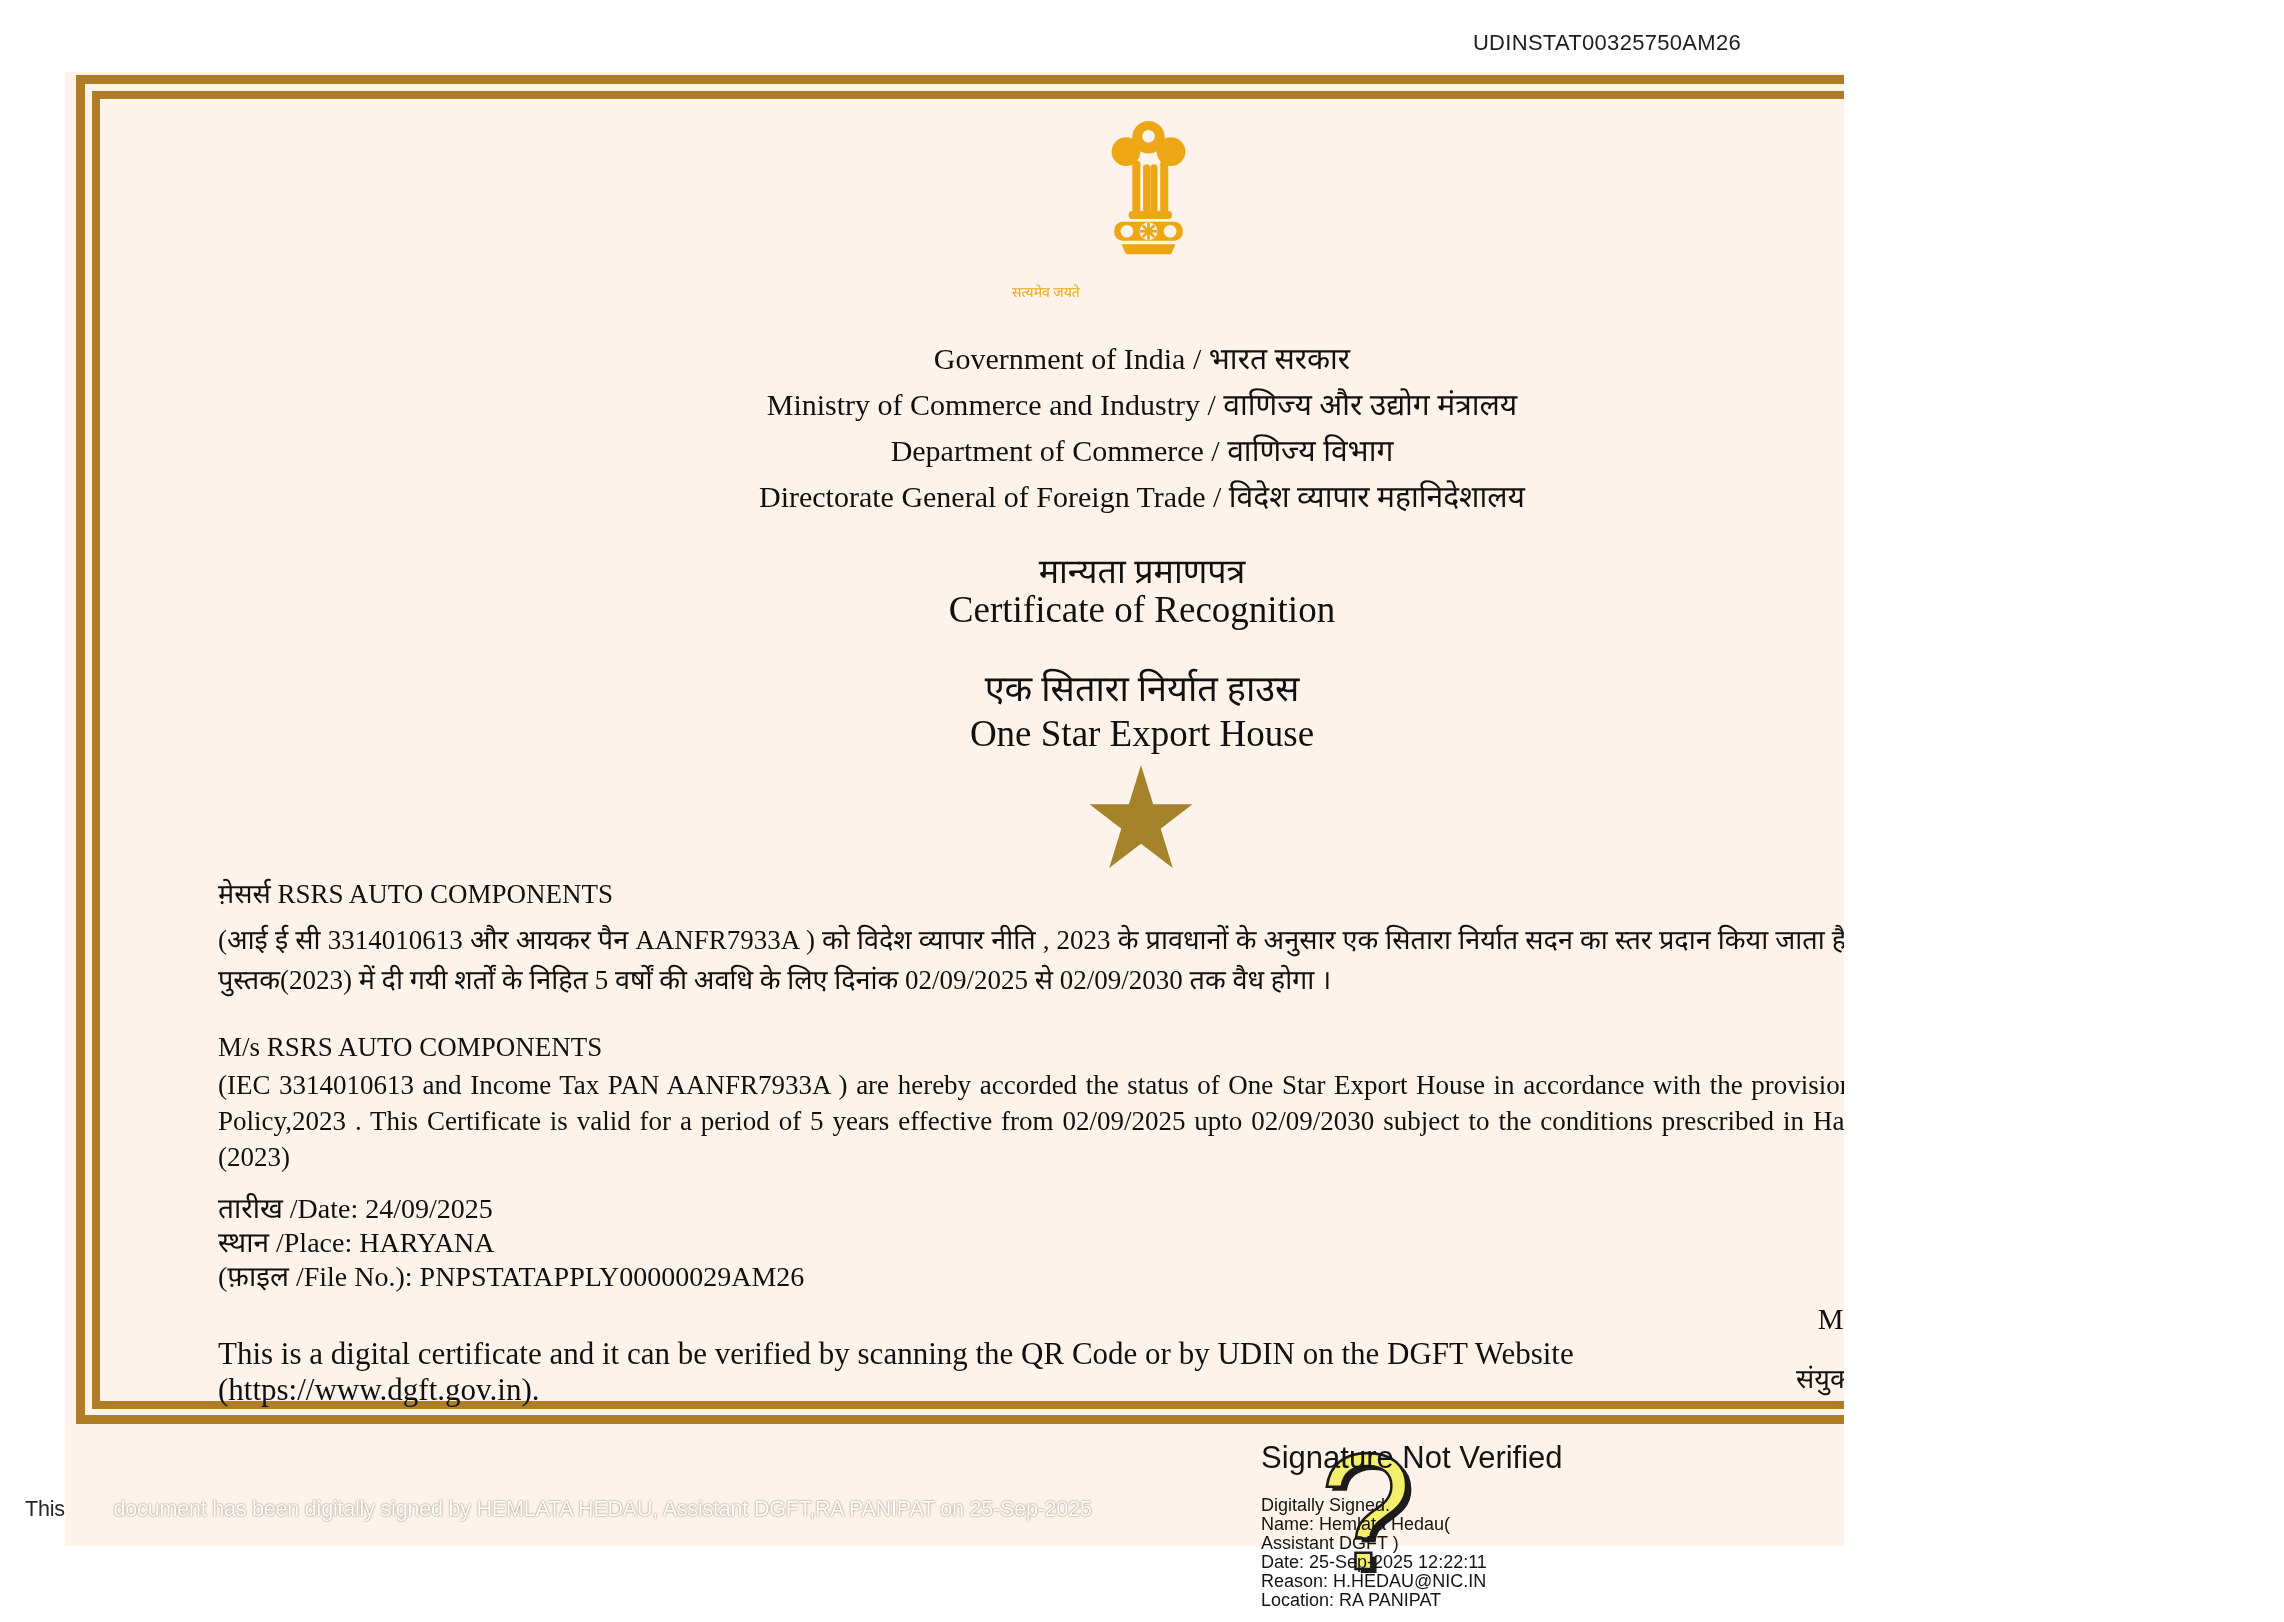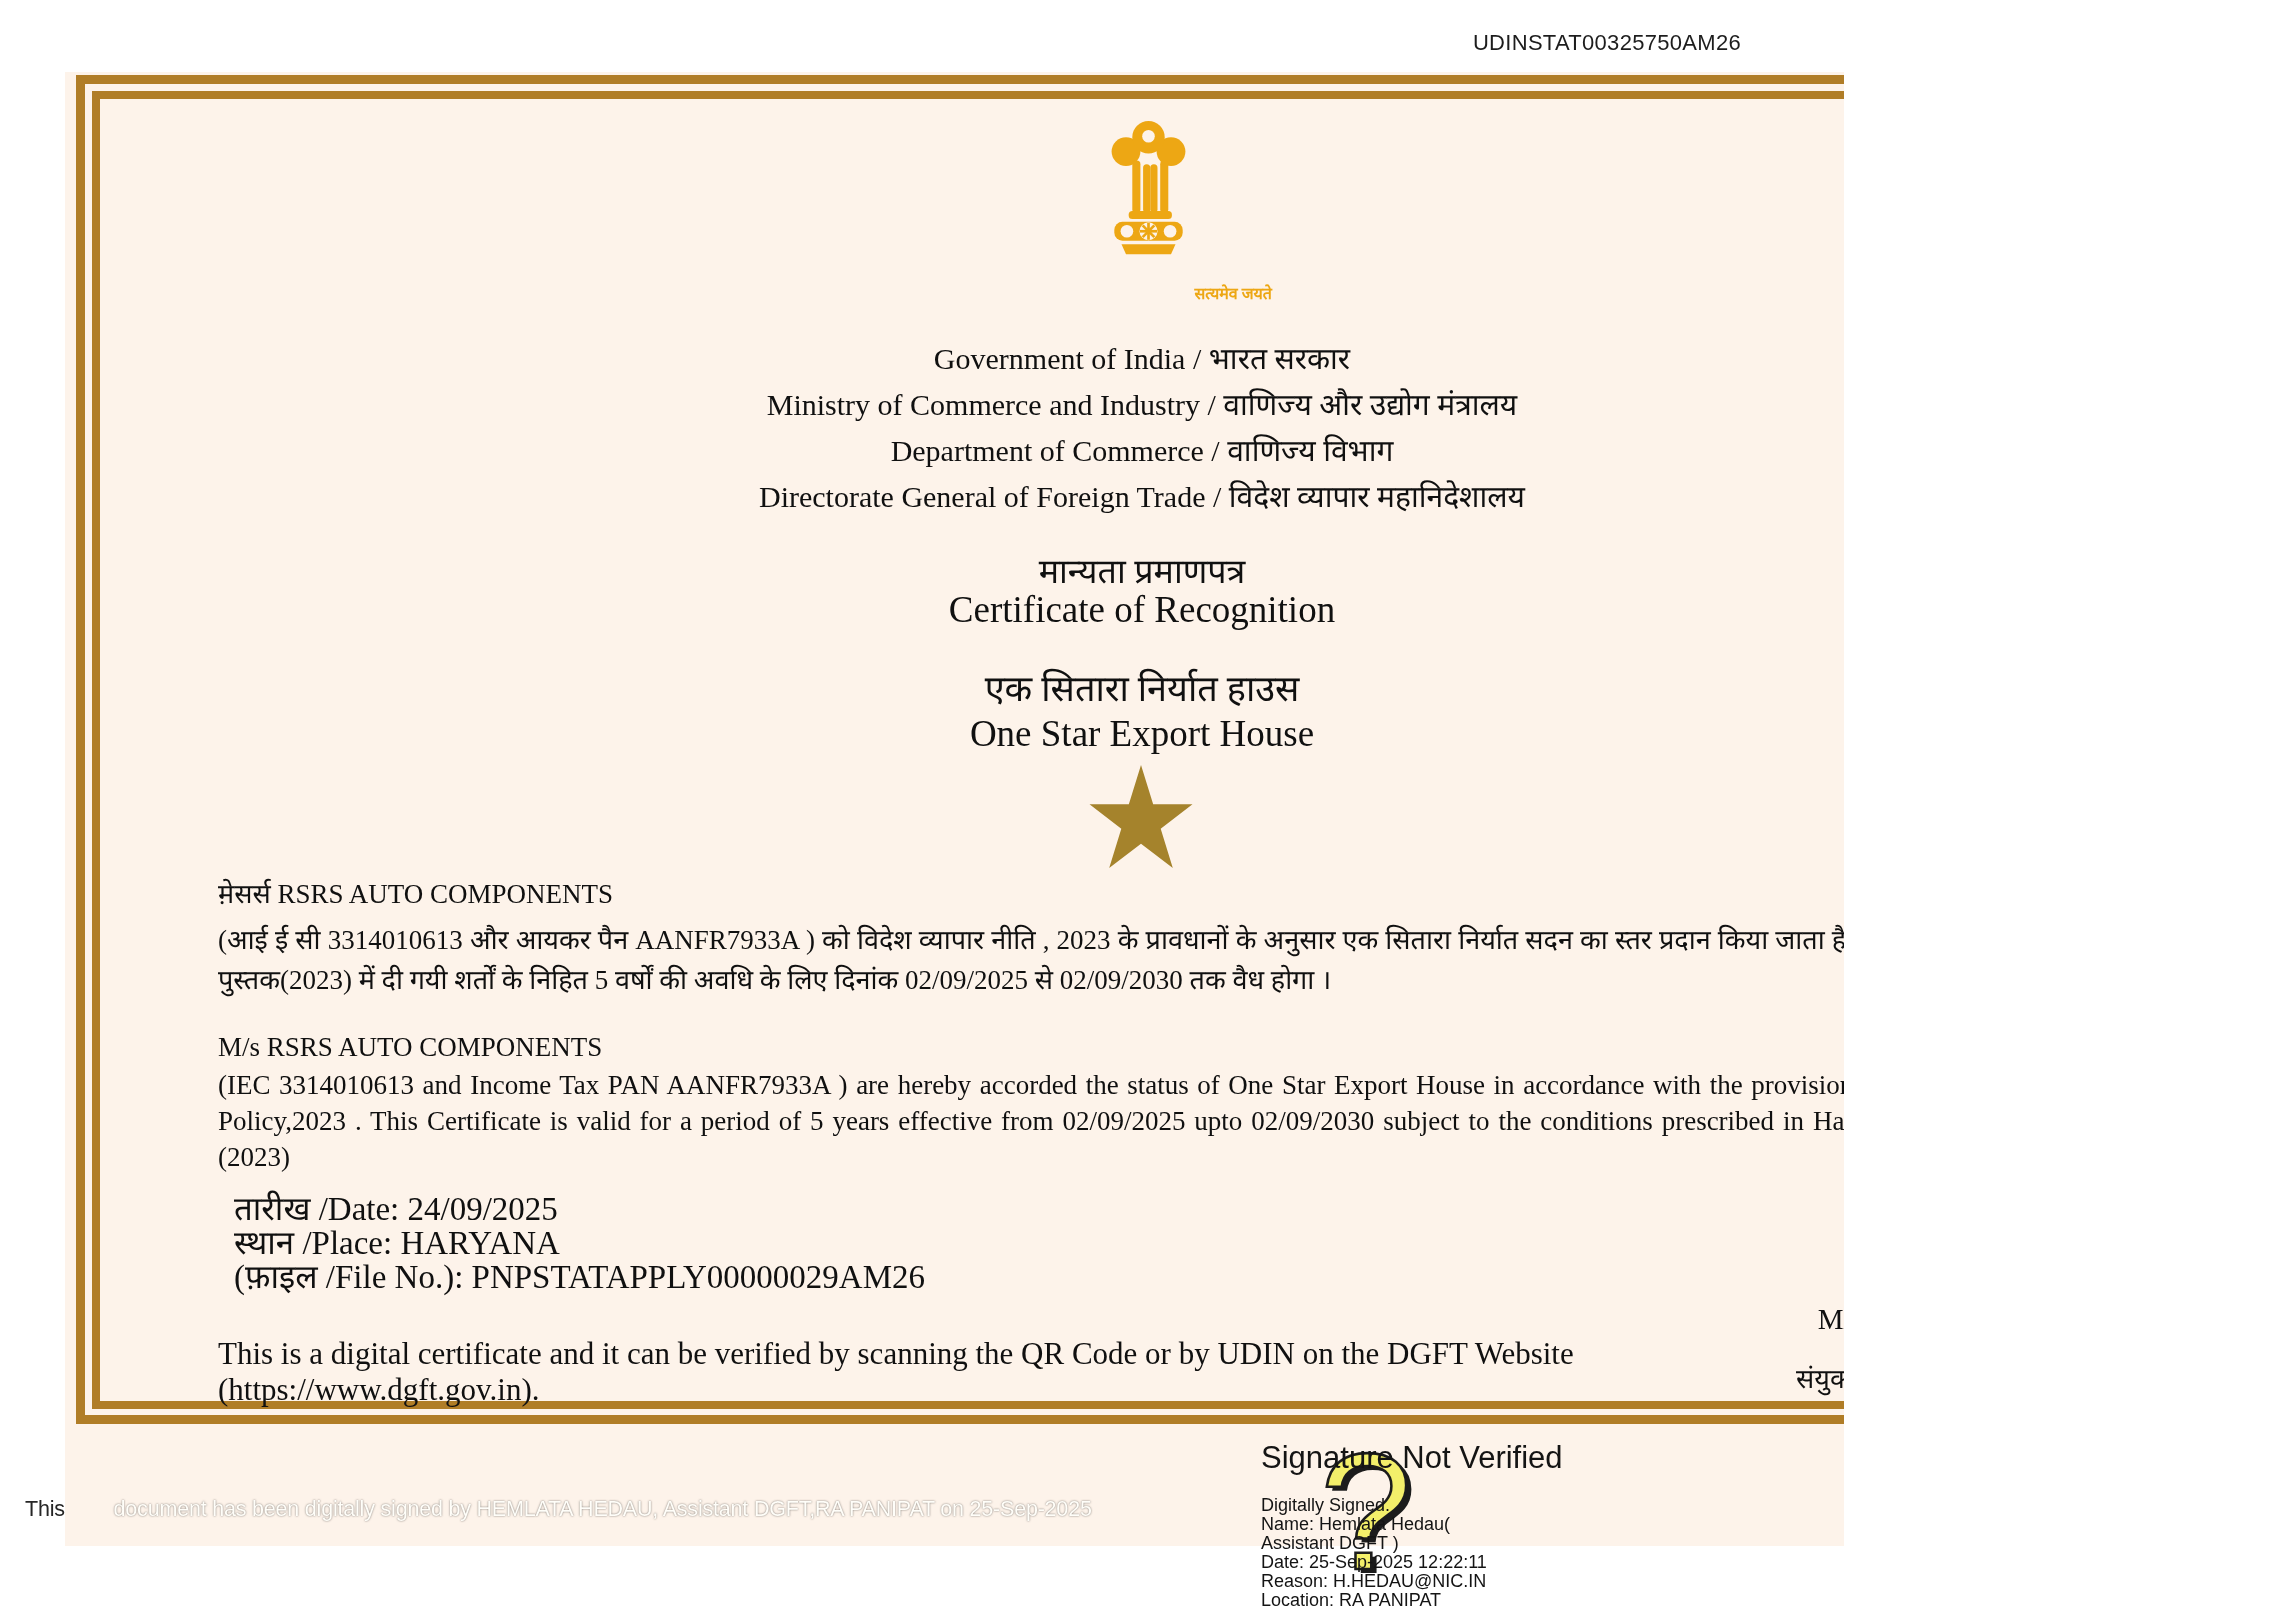--- a/index.html
+++ b/index.html
@@ -16,39 +16,39 @@
         color:#1d1d1d;letter-spacing:0.3px;}
   .sheet{position:absolute;left:65px;top:72px;width:2154px;height:1474px;background:var(--cream);}
   .frame-outer{position:absolute;left:76px;top:75px;width:2132px;height:1349px;
         border:9.8px solid var(--gold);box-sizing:border-box;}
   .frame-inner{position:absolute;inset:6.5px;border:8.5px solid var(--gold);}
   .emblem{position:absolute;left:1094px;top:112px;width:109px;height:171px;}
   .emblem svg{width:100%;height:100%;}
   .amber-fill{fill:var(--amber);}
   .cream-fill{fill:var(--cream);}
   .amber-stroke{stroke:var(--amber);stroke-width:3;}
-  .motto{position:absolute;left:1012px;top:282px;width:260px;text-align:right;
-        font-size:16px;font-weight:bold;color:var(--amber);}
+  .motto{position:absolute;left:1012px;top:282px;width:260px;text-align:left;
+        font-size:14px;font-weight:normal;color:var(--amber);}
   .qr{position:absolute;left:1963px;top:148px;width:156px;height:156px;}
   .centered{position:absolute;left:0;width:2284px;text-align:center;}
   .headers{top:336px;font-size:30px;line-height:46px;}
   .title-hi{top:547px;font-size:34px;}
   .title-en{top:588px;font-size:37px;}
   .status-hi{top:663px;font-size:36px;}
   .status-en{top:712px;font-size:37px;}
   .star{position:absolute;left:1089px;top:765px;width:104px;height:103px;}
   .star svg{width:100%;height:100%;}
   .star-fill{fill:var(--star);}
   .body-hi{position:absolute;left:218px;top:874px;width:1860px;font-size:27px;}
   .body-hi .firm{margin-bottom:9px;}
   .body-hi .para{line-height:40px;text-align:justify;}
   .body-en{position:absolute;left:218px;top:1032px;width:1881px;font-size:27px;}
   .body-en .firm{margin-bottom:3.9px;}
   .body-en .para{line-height:36px;text-align:justify;}
-  .details{position:absolute;left:234px;top:1192px;font-size:33px;line-height:34px;}
+  .details{position:absolute;left:218px;top:1192px;font-size:28px;line-height:34px;}
   .verify-note{position:absolute;left:218px;top:1336px;font-size:31px;}
   .officer{position:absolute;left:1756px;top:1303px;width:397px;text-align:center;font-size:29px;}
   .officer-desg{margin-top:23.4px;font-size:27px;}
   .qm{position:absolute;left:1320px;top:1429px;z-index:3;
       font-family:"Liberation Sans",sans-serif;font-size:166px;line-height:1;
       color:var(--qmy);-webkit-text-stroke:2.6px #1c1c1c;text-shadow:5.2px 3.9px 0 #1c1c1c;}
   .sig{position:absolute;left:1261px;top:1440px;z-index:4;
       font-family:"Liberation Sans",sans-serif;color:#141414;}
   .sig-title{font-size:31px;margin-bottom:19.5px;}
   .sig-lines{font-size:18px;line-height:19px;}

